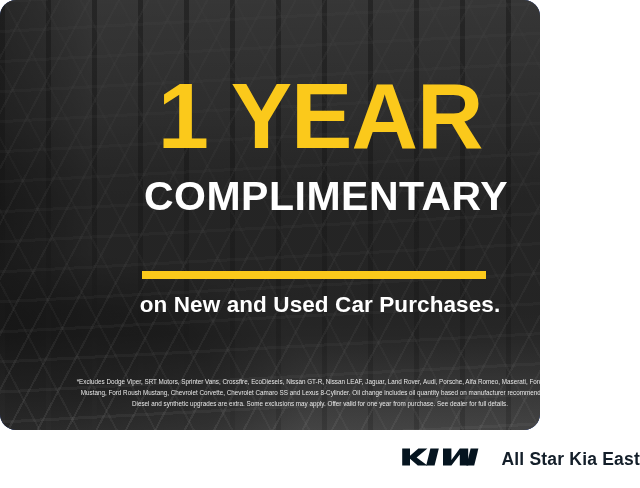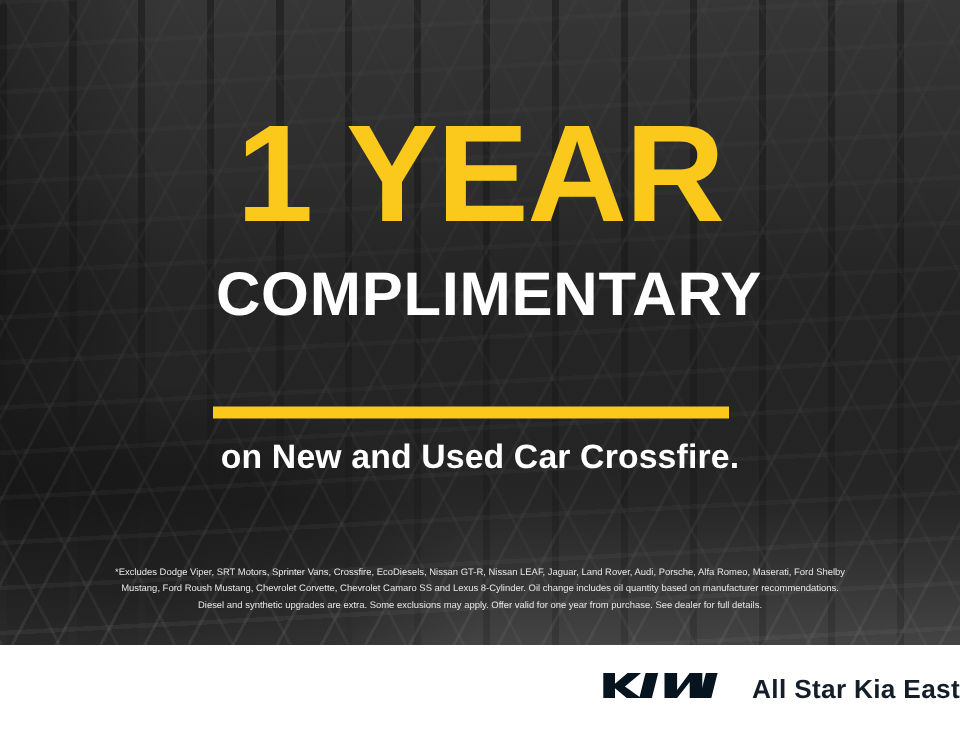--- a/index.html
+++ b/index.html
@@ -14,23 +14,24 @@
   .banner {
     position:relative;
     width:640px; height:488px;
     background:#ffffff;
   }
 
   
   .hero {
     position:absolute;
     left:0; top:0;
-    width:640px; height:430px;
+    width:540px; height:430px;
     overflow:hidden;
     background:#1d4ed8;
+    border-radius:16px;
   }
 
   
   .photo {
     position:absolute; inset:0;
     background-color:#454545;
     background-image:
       
       repeating-linear-gradient(118deg,
         rgba(150,150,150,.22) 0px, rgba(150,150,150,.22) 2px,
@@ -189,21 +190,21 @@
     <div class="copy">
 
       <div class="year">1 YEAR</div>
 
       <div class="complimentary">COMPLIMENTARY</div>
 
 
       <div class="rule"></div>
 
       <div class="sub">
-        <span class="sub-line">on New and Used Car Crossfire.</span>
+        <span class="sub-line">on New and Used Car Purchases.</span>
       </div>
 
     </div>
 
     <div class="disclaimer">
       <span>*Excludes Dodge Viper, SRT Motors, Sprinter Vans, Crossfire, EcoDiesels, Nissan GT-R, Nissan LEAF, Jaguar, Land Rover, Audi, Porsche, Alfa Romeo, Maserati, Ford Shelby</span>
       <span>Mustang, Ford Roush Mustang, Chevrolet Corvette, Chevrolet Camaro SS and Lexus 8-Cylinder. Oil change includes oil quantity based on manufacturer recommendations.</span>
       <span>Diesel and synthetic upgrades are extra. Some exclusions may apply. Offer valid for one year from purchase. See dealer for full details.</span>
     </div>
   </div>

